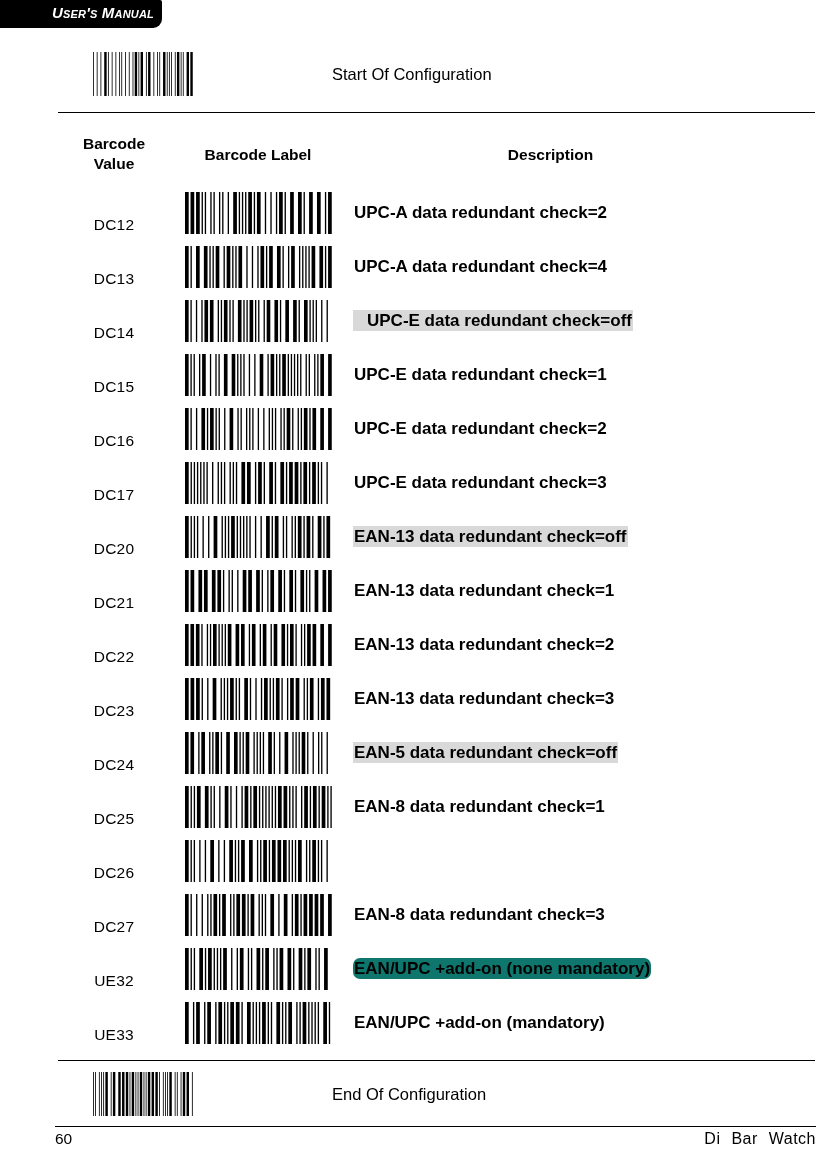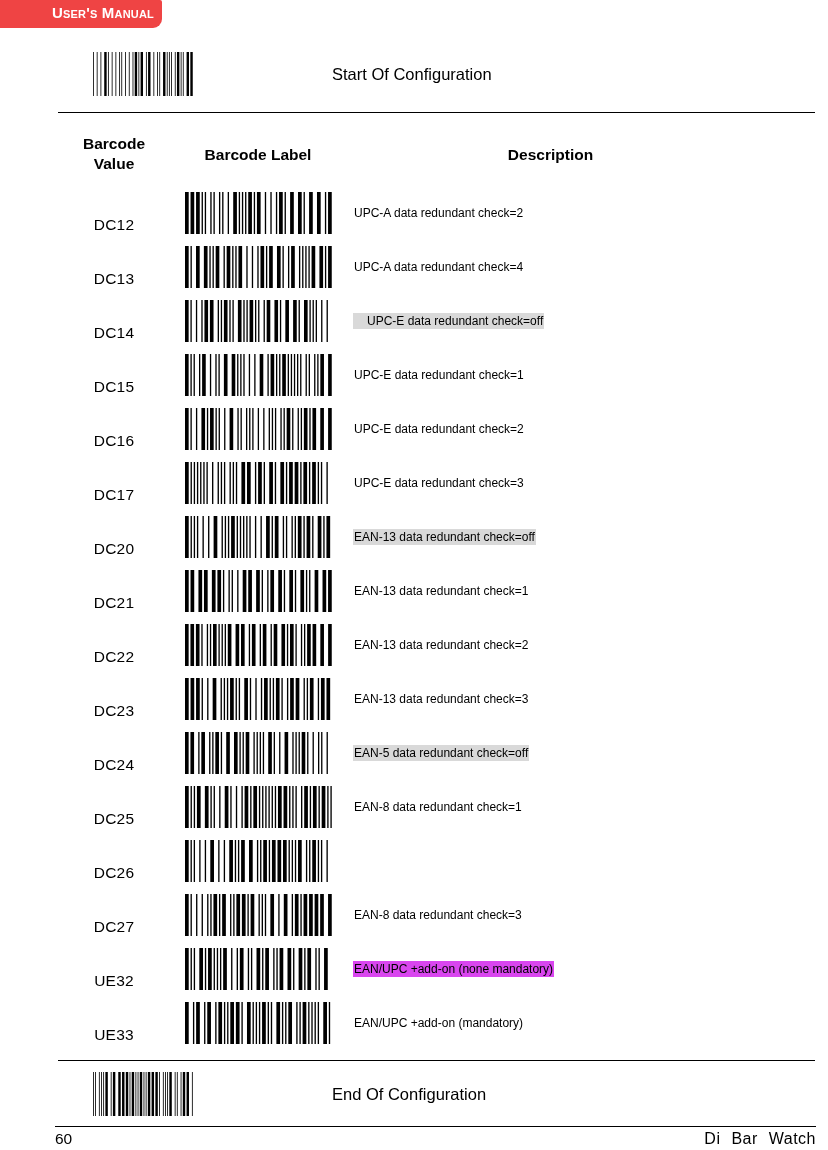--- a/index.html
+++ b/index.html
@@ -117,22 +117,23 @@
   }
   .td-label {
     width: 176px;
     flex: 0 0 176px;
     display: flex;
     justify-content: center;
     align-items: center;
   }
   .td-desc {
     flex: 1 1 auto;
-    font-size: 12px;
+    font-size: 17px;
     padding-left: 7px;
+    font-weight: bold;
   }
   .td-desc .desc-text {
     display: inline;
     padding: 1px 1px;
   }
   .td-desc.hl .desc-text {
     background: #d9d9d9;
   }
 
   
@@ -155,21 +156,21 @@
   .footer-brand {
     color: #000;
     letter-spacing: 0.5px;
     word-spacing: 6px;
     font-size: 16px;
   }
 </style>
 </head>
 <body>
 
-<div class="header-bar" style="background: #ef4444;">
+<div class="header-bar" style="background: #000000; font-style: italic;">
   <div class="header-title">User's Manual</div>
 </div>
 
 <div class="config-row start">
   <div class="config-barcode-cell">
       <svg width="100" height="44" viewBox="0 0 100 44" class="barcode">
         <rect x="0.00" y="0" width="0.82" height="44" fill="#000000"></rect>
         <rect x="3.74" y="0" width="0.82" height="44" fill="#000000"></rect>
         <rect x="7.49" y="0" width="0.82" height="44" fill="#000000"></rect>
         <rect x="11.23" y="0" width="2.42" height="44" fill="#000000"></rect>
@@ -781,21 +782,21 @@
             <rect x="102.50" y="0" width="3.72" height="42" fill="#000000"></rect>
             <rect x="108.06" y="0" width="1.34" height="42" fill="#000000"></rect>
             <rect x="113.63" y="0" width="3.72" height="42" fill="#000000"></rect>
             <rect x="119.19" y="0" width="1.34" height="42" fill="#000000"></rect>
             <rect x="122.37" y="0" width="3.72" height="42" fill="#000000"></rect>
             <rect x="130.31" y="0" width="1.34" height="42" fill="#000000"></rect>
             <rect x="133.49" y="0" width="1.34" height="42" fill="#000000"></rect>
             <rect x="139.05" y="0" width="3.72" height="42" fill="#000000"></rect>
           </svg>
         </div>
-        <div class="td-desc hl"><span class="desc-text" style="background: #d946ef;">EAN/UPC +add-on (none mandatory)</span></div>
+        <div class="td-desc hl"><span class="desc-text" style="background: #0f766e; border-radius: 7px;">EAN/UPC +add-on (none mandatory)</span></div>
       </div>
       <div class="trow">
         <div class="td-value">UE33</div>
         <div class="td-label">
           <svg width="147" height="42" viewBox="0 0 147 42" class="barcode">
             <rect x="0.00" y="0" width="3.72" height="42" fill="#000000"></rect>
             <rect x="7.95" y="0" width="1.34" height="42" fill="#000000"></rect>
             <rect x="11.12" y="0" width="3.72" height="42" fill="#000000"></rect>
             <rect x="19.07" y="0" width="1.34" height="42" fill="#000000"></rect>
             <rect x="22.25" y="0" width="3.72" height="42" fill="#000000"></rect>

